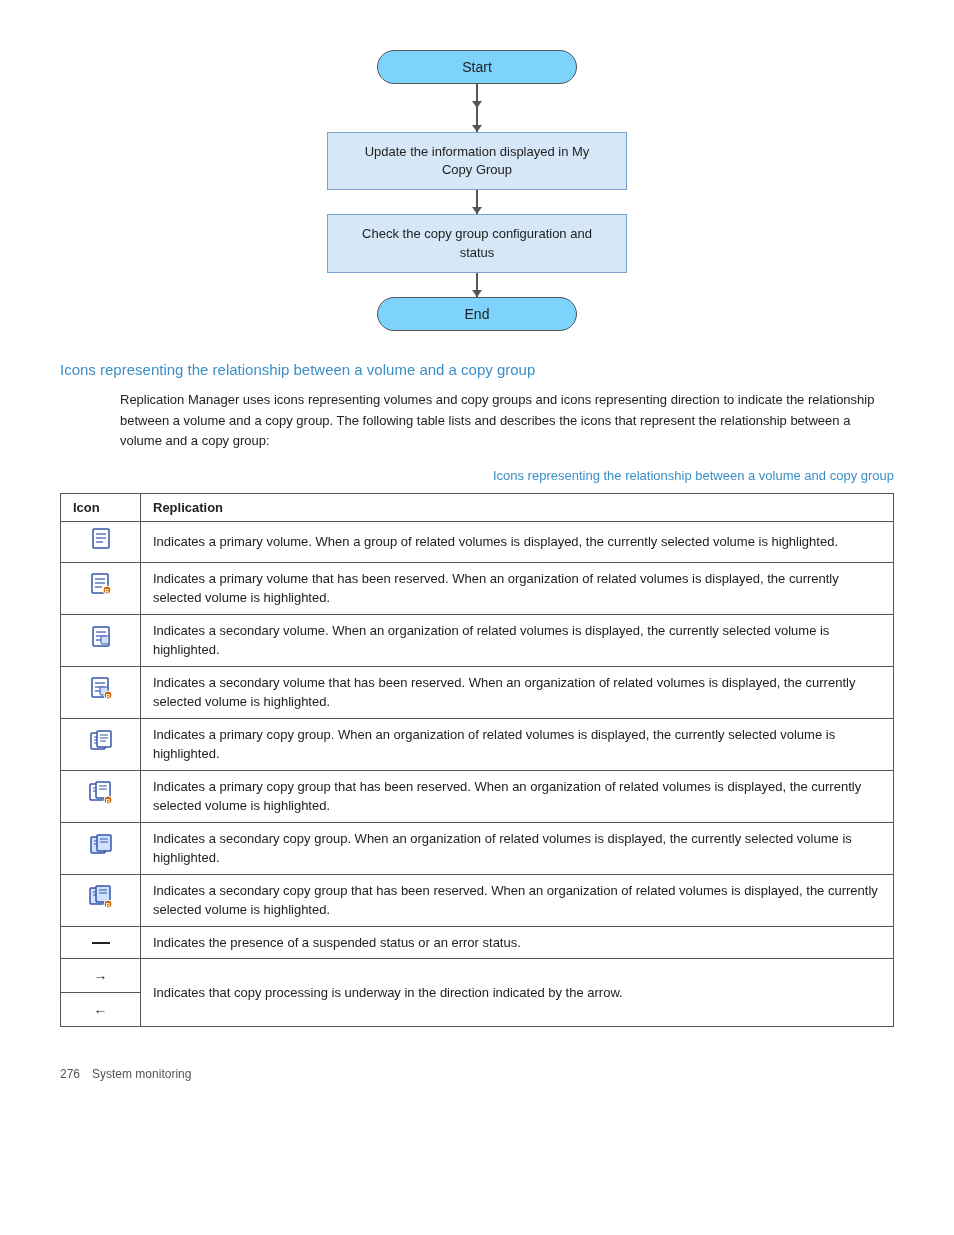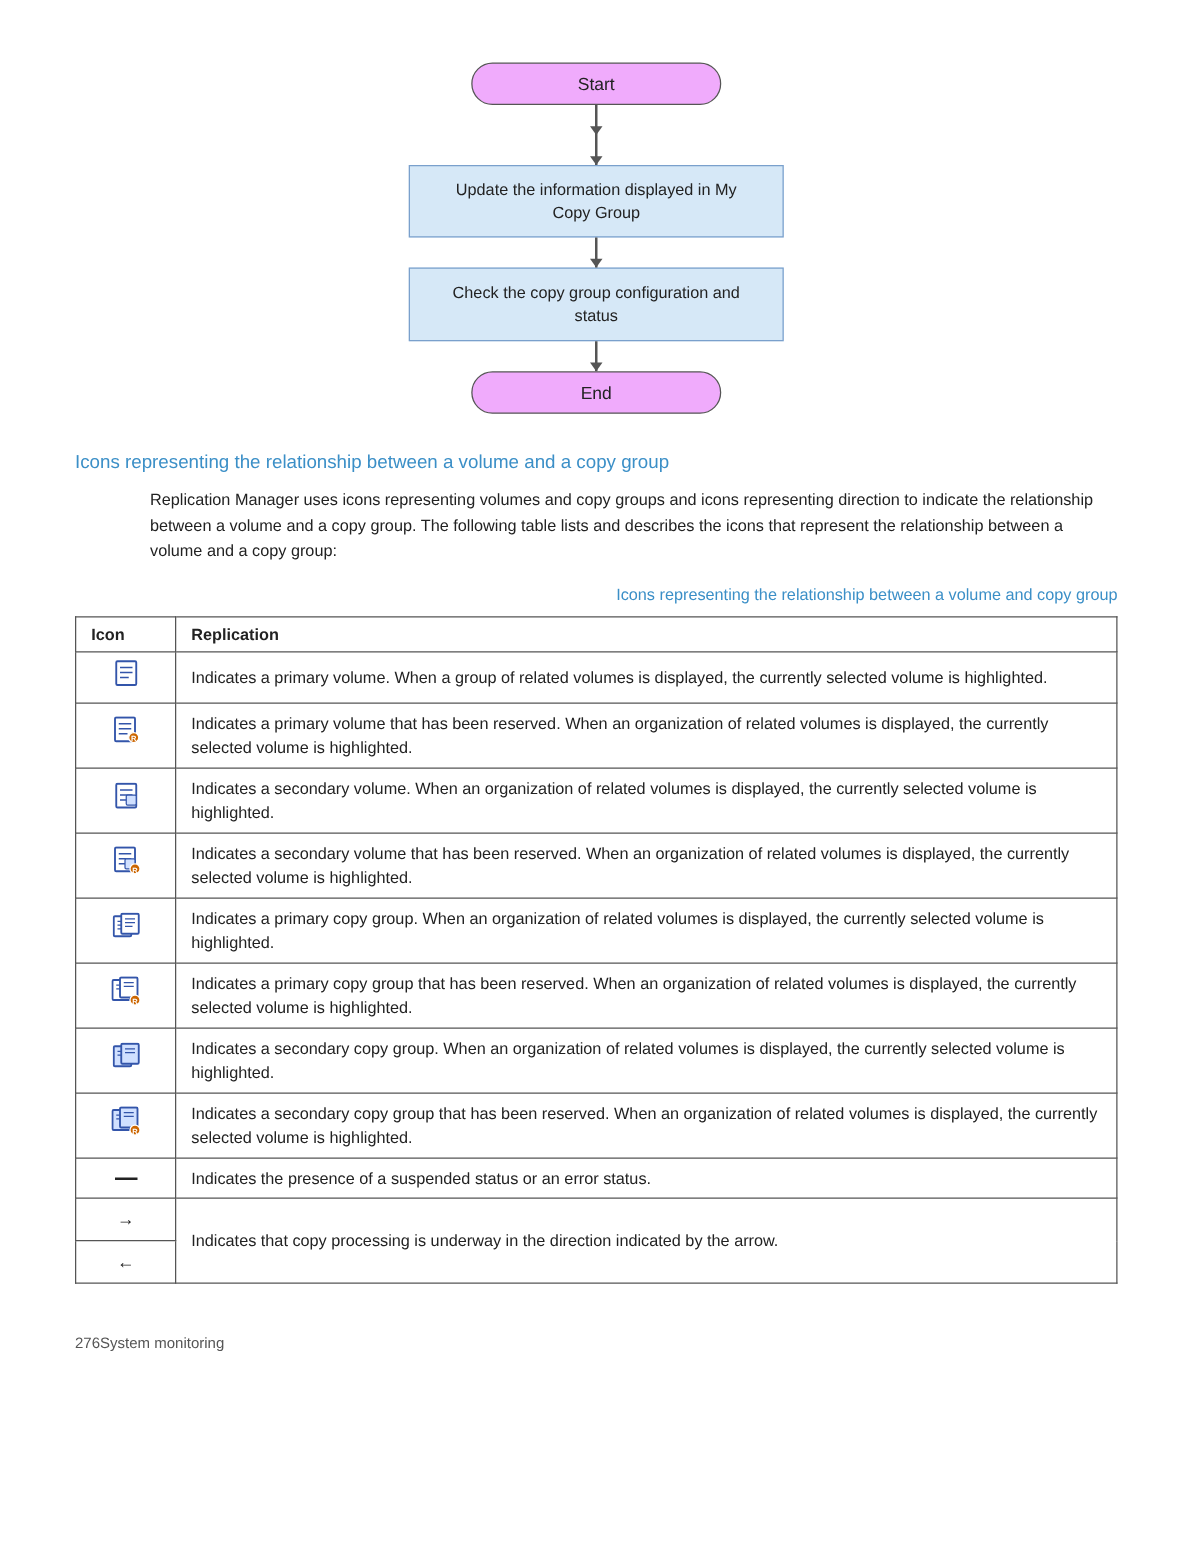--- a/index.html
+++ b/index.html
@@ -19,21 +19,21 @@
       flex-direction: column;
       align-items: center;
       margin: 20px auto 30px auto;
       width: 340px;
     }
     .flow-start-end {
       border: 1.5px solid #555;
       border-radius: 30px;
       padding: 8px 40px;
       font-size: 14px;
-      background: #f0abfc;
+      background: #7dd3fc;
       text-align: center;
       min-width: 200px;
     }
     .flow-arrow {
       width: 1.5px;
       height: 24px;
       background: #555;
       position: relative;
     }
     .flow-arrow::after {
@@ -128,20 +128,21 @@
       vertical-align: middle;
     }
 
     
     .footer {
       margin-top: 40px;
       font-size: 12px;
       color: #555;
       display: flex;
       align-items: flex-start;
+      gap: 12px;
     }
     .footer-page {
       font-size: 12px;
     }
   </style>
 </head>
 <body>
 
 <div class="flowchart">
   <div class="flow-start-end">

